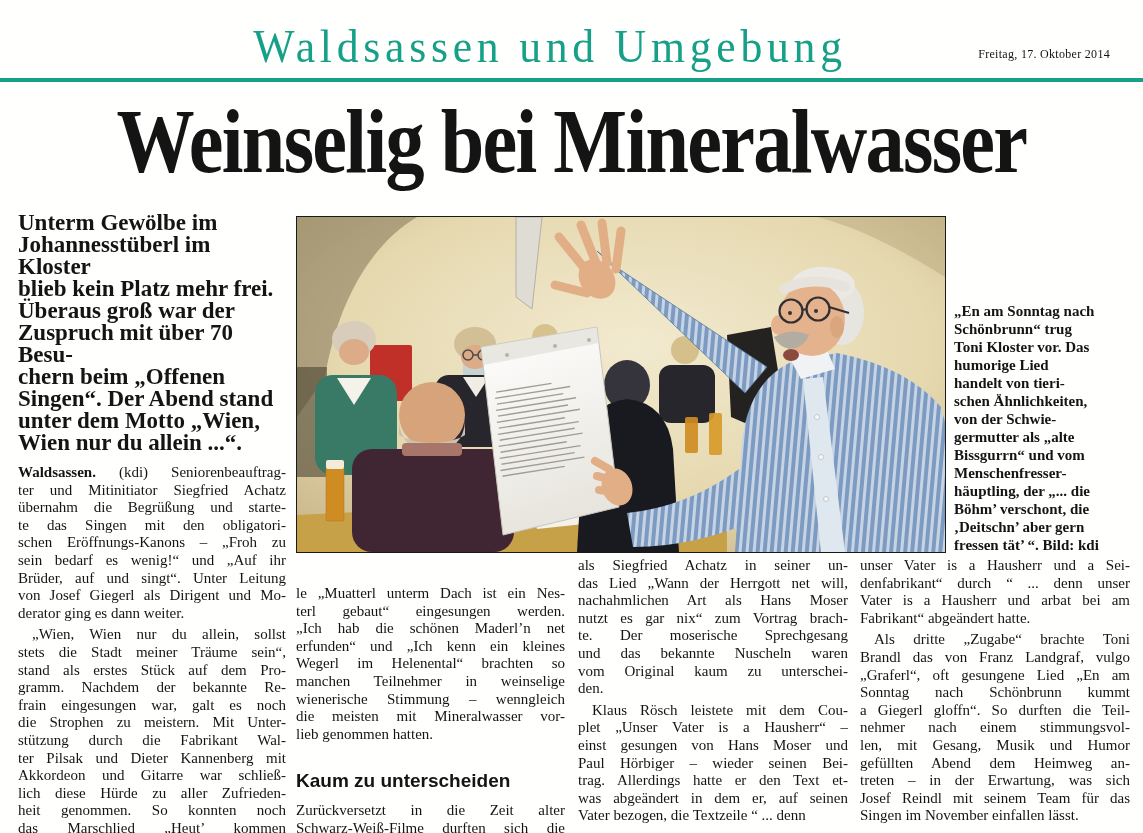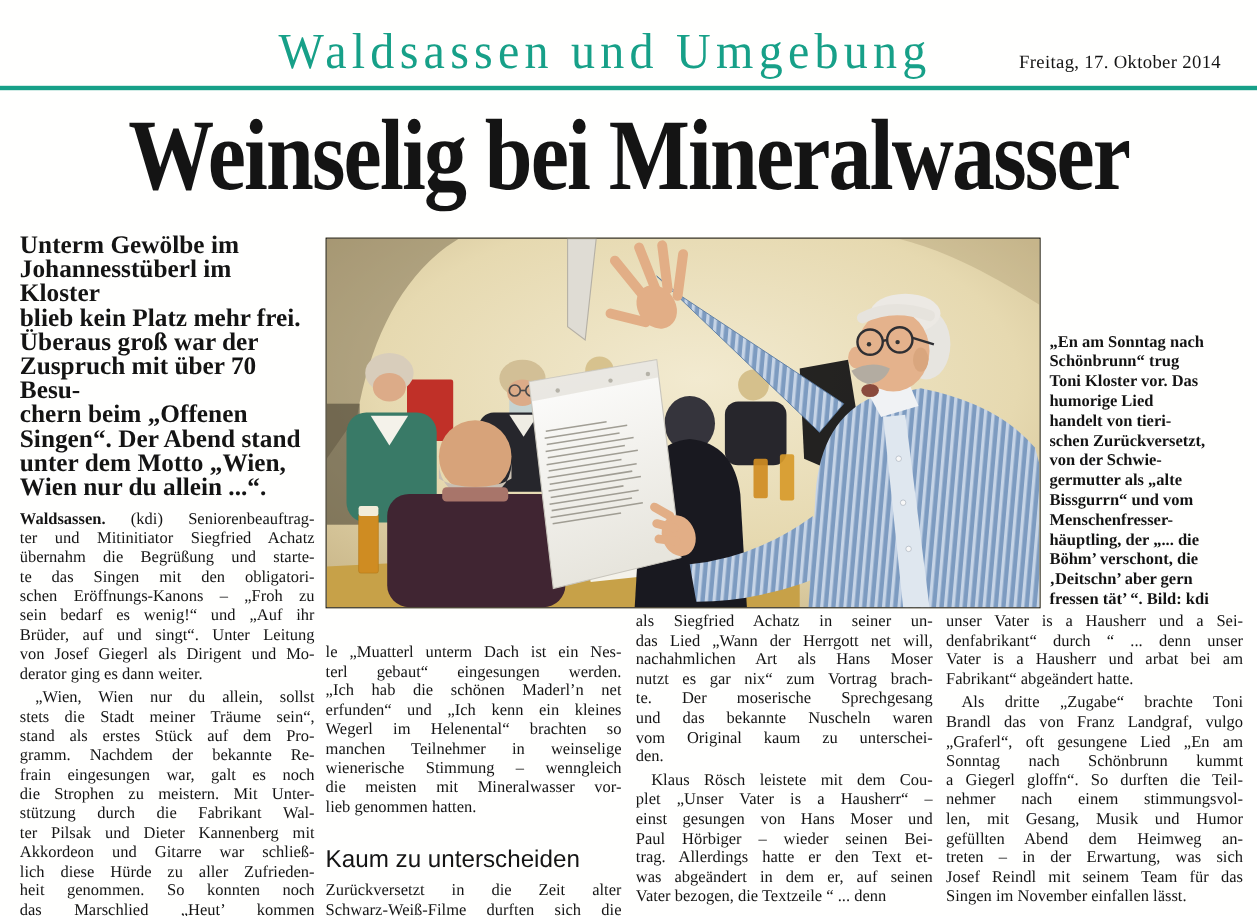--- a/index.html
+++ b/index.html
@@ -3,21 +3,21 @@
 <meta charset="utf-8">
 <style>
   html,body{margin:0;padding:0;background:#ffffff;}
   .page{position:relative;width:1143px;height:833px;overflow:hidden;background:#fffffe;
         font-family:"Liberation Serif",serif;color:#141414;}
 
   
   .mast-title{position:absolute;top:24px;left:0;width:1100px;text-align:center;
               font-size:46px;line-height:1;letter-spacing:5px;color:#17a088;
               transform:scaleX(.95);transform-origin:center;white-space:nowrap;}
-  .mast-date{position:absolute;top:47px;right:33px;font-size:17px;letter-spacing:.3px;}
+  .mast-date{position:absolute;top:47px;right:33px;font-size:12px;letter-spacing:.3px;}
   .mast-rule{position:absolute;top:78px;left:0;width:1143px;height:4px;background:#17a088;}
 
   
   .headline{position:absolute;top:94px;left:0;width:1143px;text-align:center;
             font-weight:bold;font-size:92px;line-height:1.04;letter-spacing:-2px;
             transform:scaleX(.85);transform-origin:center;white-space:nowrap;}
 
   
   .col{position:absolute;font-size:15px;line-height:17.6px;}
   .col1{left:18px; top:212px;width:268px;height:621px;overflow:hidden;}
@@ -25,21 +25,21 @@
   .col3{left:578px;top:557px;width:270px;height:276px;overflow:hidden;}
   .col4{left:860px;top:557px;width:270px;height:276px;overflow:hidden;}
 
   .block{margin:0;}
   .block + .block{margin-top:4px;font-family:Liberation Serif, serif;}
   .block.lead{font-size:23px;line-height:22px;font-weight:bold;margin-bottom:10px;}
   .line{text-align:justify;text-align-last:justify;}
   .line.last{text-align-last:auto;}
   .lead .line{text-align:left;text-align-last:auto;}
   .p.indent .line:first-child{text-indent:14px;}
-  .subhead{font-family:"Liberation Sans",sans-serif;font-weight:normal;font-size:22px;
+  .subhead{font-family:"Liberation Sans",sans-serif;font-weight:bold;font-size:19px;
            margin:26px 0 9px 0;line-height:24px;}
 
   
   .photo{position:absolute;left:296px;top:216px;width:650px;height:337px;
          border:1px solid #1a1a1a;box-sizing:border-box;background:#e6d9b0;}
   .photo svg{display:block;width:100%;height:100%;}
   .caption{position:absolute;left:954px;top:302px;width:180px;
            font-weight:bold;font-size:15px;line-height:18px;}
   .cap-line{text-align:left;}
 </style>
@@ -230,21 +230,21 @@
       </g>
     </svg>
   </div>
 
   <div class="caption">
       <div class="cap-line">„En am Sonntag nach</div>
       <div class="cap-line">Schönbrunn“ trug</div>
       <div class="cap-line">Toni Kloster vor. Das</div>
       <div class="cap-line">humorige Lied</div>
       <div class="cap-line">handelt von tieri-</div>
-      <div class="cap-line">schen Zurückversetzt,</div>
+      <div class="cap-line">schen Ähnlichkeiten,</div>
       <div class="cap-line">von der Schwie-</div>
       <div class="cap-line">germutter als „alte</div>
       <div class="cap-line">Bissgurrn“ und vom</div>
       <div class="cap-line">Menschenfresser-</div>
       <div class="cap-line">häuptling, der „... die</div>
       <div class="cap-line">Böhm’ verschont, die</div>
       <div class="cap-line">‚Deitschn’ aber gern</div>
       <div class="cap-line">fressen tät’ “. Bild: kdi</div>
     </div>
 

